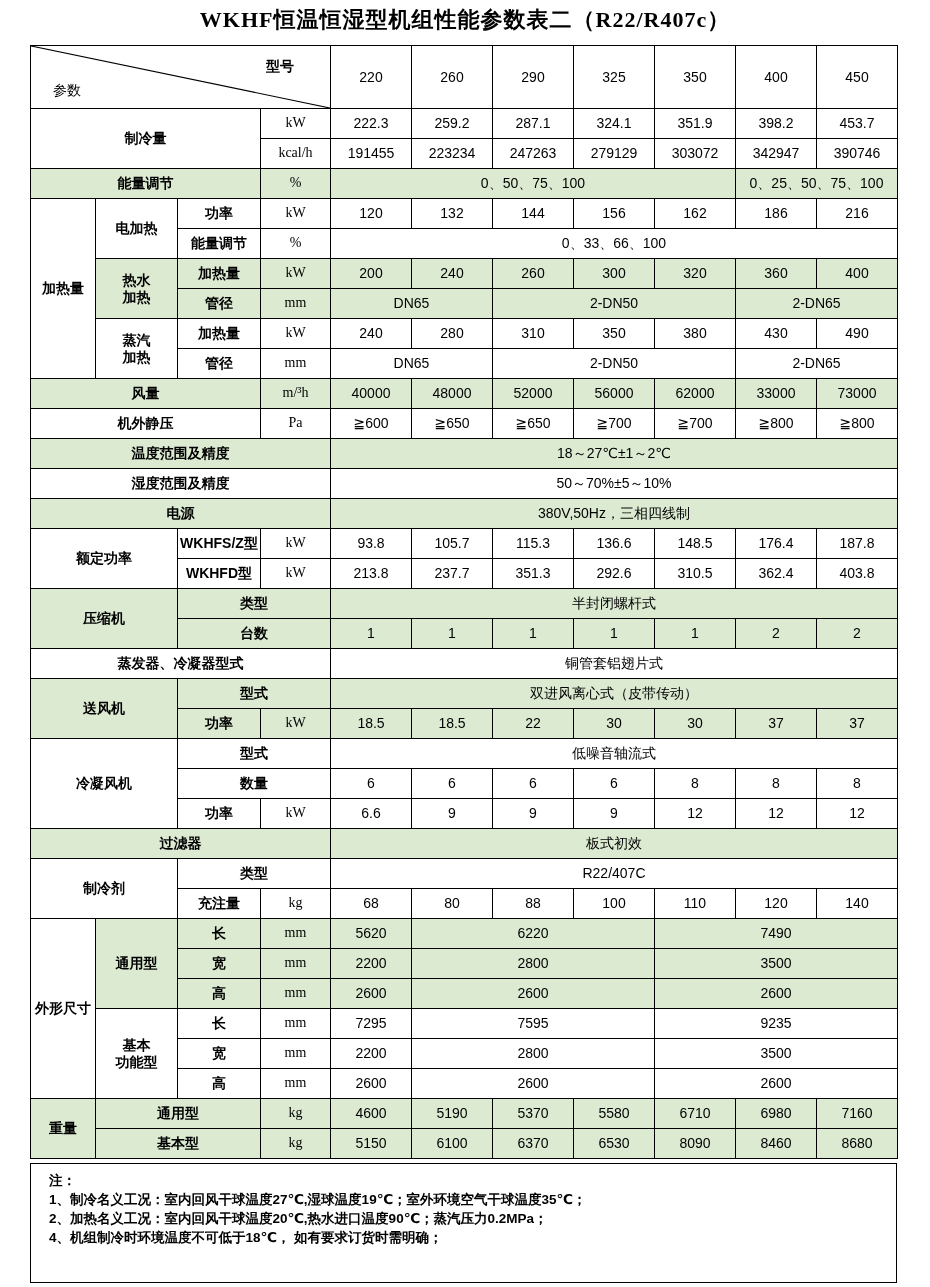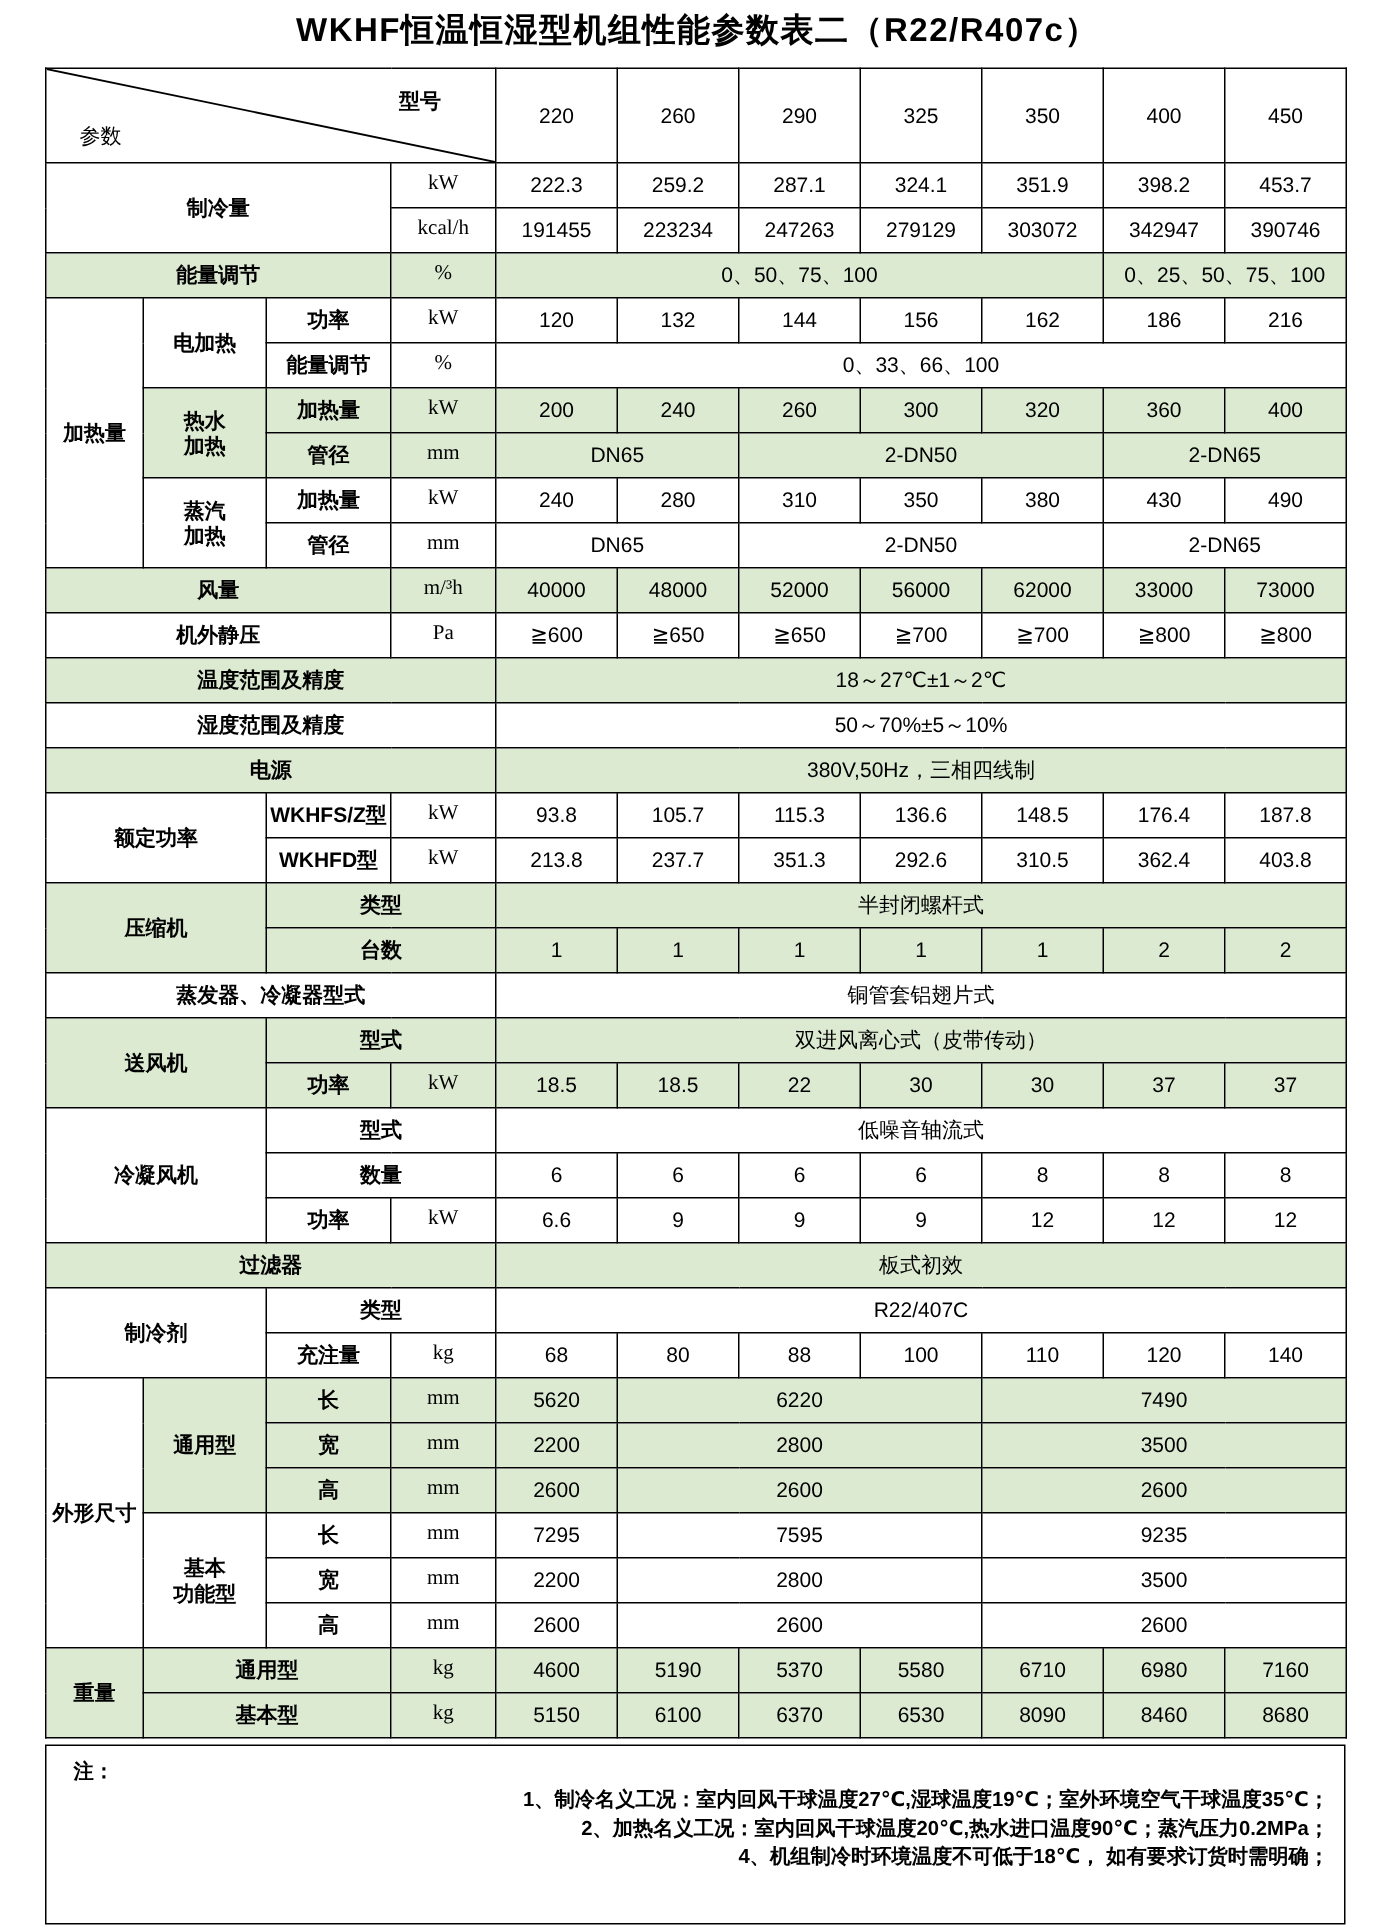--- a/index.html
+++ b/index.html
@@ -5,21 +5,21 @@
   :root{ --green:#dcead2; --border:#000; }
   html,body{margin:0;padding:0;}
   body{
     width:930px;height:1287px;background:#fff;
     font-family:"Liberation Sans","DejaVu Sans",sans-serif;
     color:#000;
   }
   .page{position:relative;width:930px;height:1287px;overflow:hidden;}
   .title{
     position:absolute;top:5px;left:0;width:100%;margin:0;
-    text-align:center;font-size:22px;font-weight:bold;letter-spacing:1px;
+    text-align:center;font-size:22px;font-weight:bold;letter-spacing:1px;font-family:Liberation Serif, serif;
   }
   table.spec{
     position:absolute;left:30px;top:45px;width:867px;
     border-collapse:collapse;table-layout:fixed;
   }
   table.spec td{
     border:1px solid var(--border);
     text-align:center;vertical-align:middle;
     padding:0;height:29px;
     font-size:14px;line-height:1.15;
@@ -27,30 +27,30 @@
   }
   table.spec tr{height:30px;}
   table.spec tr.hdr{height:63px;}
   td.lab{font-weight:bold;}
   td.unit{font-size:12.5px;font-family:Liberation Serif, serif;}
   td.mod{font-size:15px;}
   td.g{background:var(--green);}
   td.diag{position:relative;background:#fff;}
   td.diag svg{position:absolute;left:0;top:0;width:100%;height:100%;display:block;}
   td.diag line{stroke:var(--border);stroke-width:1.2;vector-effect:non-scaling-stroke;}
-  .corner-model{position:absolute;top:13px;right:36px;font-weight:bold;font-size:14px;}
+  .corner-model{position:absolute;top:13px;right:36px;font-weight:bold;font-size:14px;font-family:Liberation Serif, serif;}
   .corner-param{position:absolute;bottom:10px;left:22px;font-weight:normal;font-size:14px;}
   .notes{
     position:absolute;left:30px;top:1163px;width:867px;height:120px;
     border:1px solid var(--border);box-sizing:border-box;
     padding:7px 10px 0 18px;
     font-size:13.5px;font-weight:bold;
   }
   .notes-heading{line-height:19px;}
-  .note-line{line-height:19px;white-space:nowrap;text-align:right;}
+  .note-line{line-height:19px;white-space:nowrap;}
 </style>
 </head>
 <body>
 
 <div class="page">
   <h1 class="title">WKHF恒温恒湿型机组性能参数表二（R22/R407c）</h1>
 
   <table class="spec">
     <colgroup>
       <col style="width:65px">

